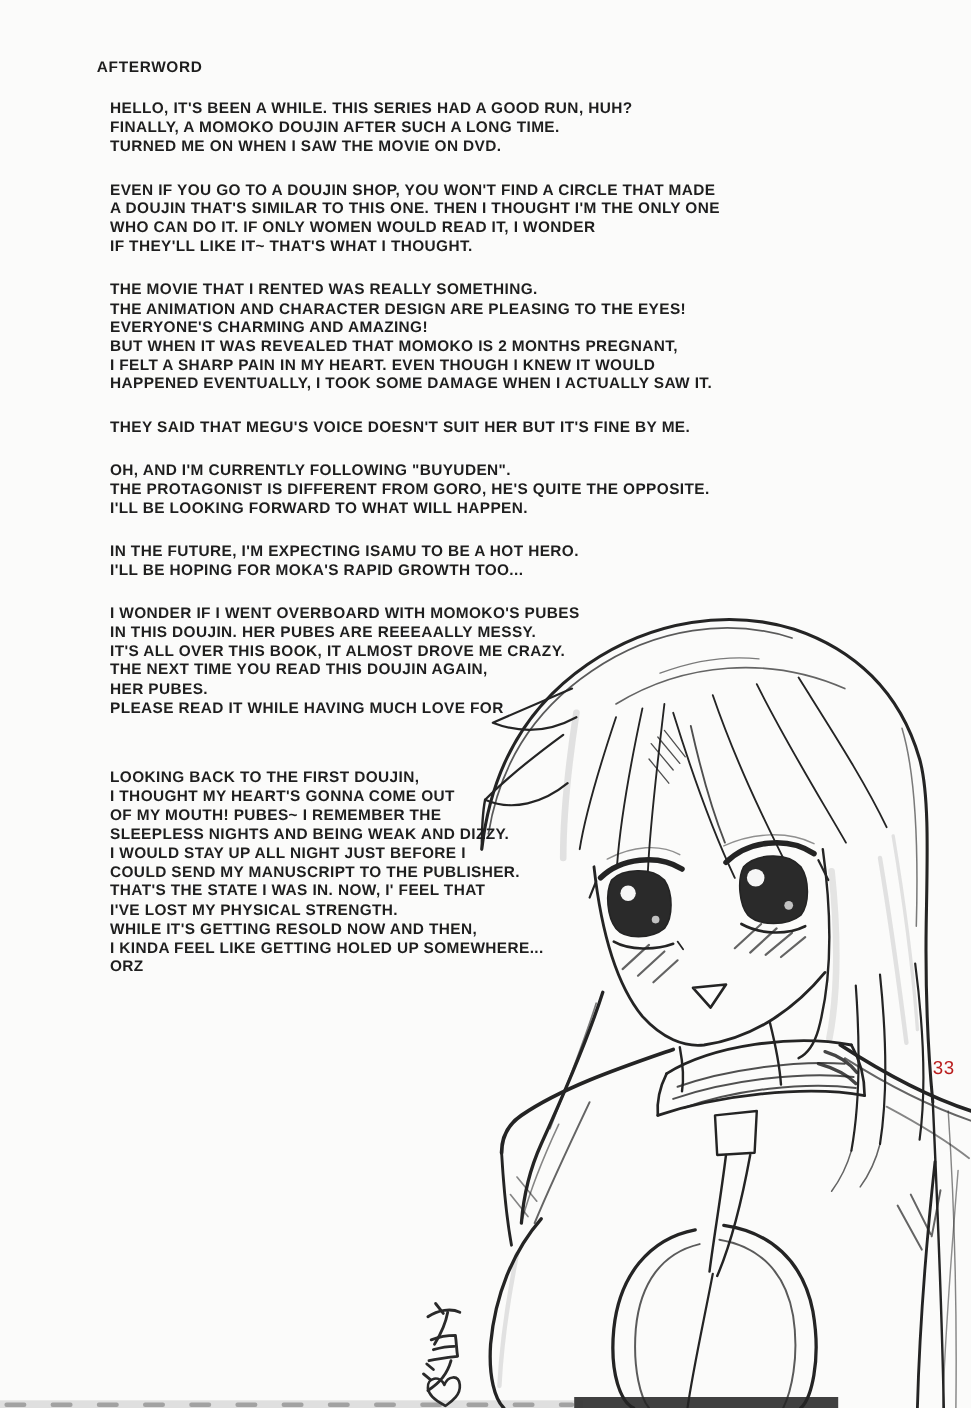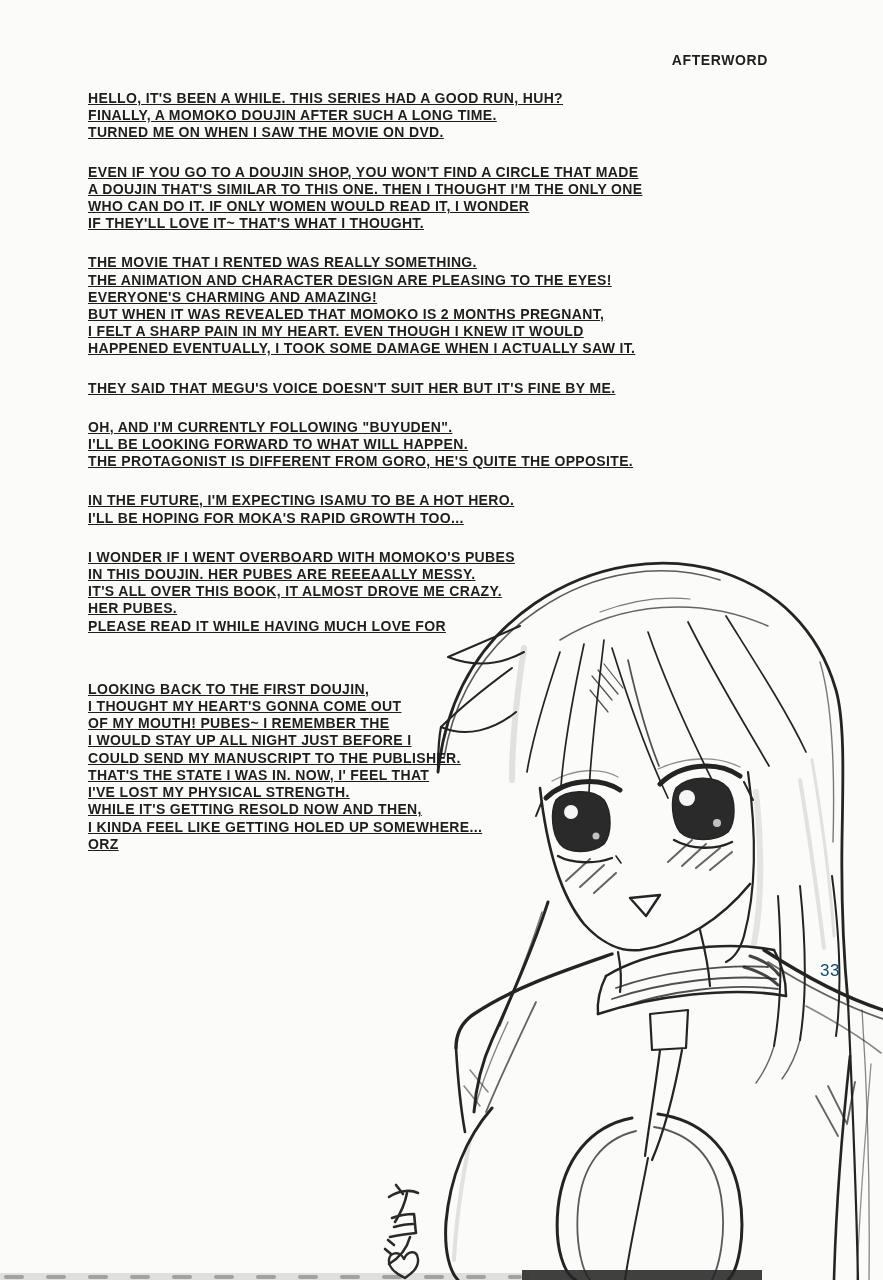--- a/index.html
+++ b/index.html
@@ -7,32 +7,32 @@
     position:relative;
     width:883px;height:1280px;
     background:#fbfbfa;
     font-family:"Liberation Sans",sans-serif;
     color:#1e1e1e;
     overflow:hidden;
   }
   .text-col{position:absolute;left:88px;top:52px;width:680px;}
   .title{
     font-size:14px;font-weight:700;letter-spacing:.6px;
-    margin:0 0 22px 0;line-height:16px;text-align:right;
-  }
-  .para{margin:0 0 22px 0;padding:0;text-decoration:underline;}
+    margin:0 0 22px 0;line-height:16px;
+  }
+  .para{margin:0 0 22px 12px;padding:0;}
   .para .line{
     font-size:14px;font-weight:700;letter-spacing:.35px;
     line-height:17.2px;white-space:nowrap;
   }
   
   #paragraphs .para:nth-child(8){margin-top:46px;}
   .pagenum{
-    position:absolute;left:820px;top:961px;
-    font-size:17px;font-weight:400;color:#0c4a6e;letter-spacing:.5px;
+    position:absolute;left:848px;top:961px;
+    font-size:17px;font-weight:400;color:#b91c1c;letter-spacing:.5px;
   }
   svg.sketch{position:absolute;left:0;top:0;}
 </style>
 </head>
 <body>
 
 <div class="page">
 
   <svg class="sketch" width="883" height="1280" viewBox="0 0 883 1280">
     <g fill="none" stroke="#242424" stroke-linecap="round" stroke-linejoin="round">
@@ -183,53 +183,55 @@
     <div id="paragraphs">
         <div class="para">
           <div class="line">HELLO, IT'S BEEN A WHILE. THIS SERIES HAD A GOOD RUN, HUH?</div>
           <div class="line">FINALLY, A MOMOKO DOUJIN AFTER SUCH A LONG TIME.</div>
           <div class="line">TURNED ME ON WHEN I SAW THE MOVIE ON DVD.</div>
         </div>
         <div class="para">
           <div class="line">EVEN IF YOU GO TO A DOUJIN SHOP, YOU WON'T FIND A CIRCLE THAT MADE</div>
           <div class="line">A DOUJIN THAT'S SIMILAR TO THIS ONE. THEN I THOUGHT I'M THE ONLY ONE</div>
           <div class="line">WHO CAN DO IT. IF ONLY WOMEN WOULD READ IT, I WONDER</div>
-          <div class="line">IF THEY'LL LOVE IT~ THAT'S WHAT I THOUGHT.</div>
+          <div class="line">IF THEY'LL LIKE IT~ THAT'S WHAT I THOUGHT.</div>
         </div>
         <div class="para">
           <div class="line">THE MOVIE THAT I RENTED WAS REALLY SOMETHING.</div>
           <div class="line">THE ANIMATION AND CHARACTER DESIGN ARE PLEASING TO THE EYES!</div>
           <div class="line">EVERYONE'S CHARMING AND AMAZING!</div>
           <div class="line">BUT WHEN IT WAS REVEALED THAT MOMOKO IS 2 MONTHS PREGNANT,</div>
           <div class="line">I FELT A SHARP PAIN IN MY HEART. EVEN THOUGH I KNEW IT WOULD</div>
           <div class="line">HAPPENED EVENTUALLY, I TOOK SOME DAMAGE WHEN I ACTUALLY SAW IT.</div>
         </div>
         <div class="para">
           <div class="line">THEY SAID THAT MEGU'S VOICE DOESN'T SUIT HER BUT IT'S FINE BY ME.</div>
         </div>
         <div class="para">
           <div class="line">OH, AND I'M CURRENTLY FOLLOWING "BUYUDEN".</div>
+          <div class="line">THE PROTAGONIST IS DIFFERENT FROM GORO, HE'S QUITE THE OPPOSITE.</div>
           <div class="line">I'LL BE LOOKING FORWARD TO WHAT WILL HAPPEN.</div>
-          <div class="line">THE PROTAGONIST IS DIFFERENT FROM GORO, HE'S QUITE THE OPPOSITE.</div>
         </div>
         <div class="para">
           <div class="line">IN THE FUTURE, I'M EXPECTING ISAMU TO BE A HOT HERO.</div>
           <div class="line">I'LL BE HOPING FOR MOKA'S RAPID GROWTH TOO...</div>
         </div>
         <div class="para">
           <div class="line">I WONDER IF I WENT OVERBOARD WITH MOMOKO'S PUBES</div>
           <div class="line">IN THIS DOUJIN. HER PUBES ARE REEEAALLY MESSY.</div>
           <div class="line">IT'S ALL OVER THIS BOOK, IT ALMOST DROVE ME CRAZY.</div>
+          <div class="line">THE NEXT TIME YOU READ THIS DOUJIN AGAIN,</div>
           <div class="line">HER PUBES.</div>
           <div class="line">PLEASE READ IT WHILE HAVING MUCH LOVE FOR</div>
         </div>
         <div class="para">
           <div class="line">LOOKING BACK TO THE FIRST DOUJIN,</div>
           <div class="line">I THOUGHT MY HEART'S GONNA COME OUT</div>
           <div class="line">OF MY MOUTH! PUBES~ I REMEMBER THE</div>
+          <div class="line">SLEEPLESS NIGHTS AND BEING WEAK AND DIZZY.</div>
           <div class="line">I WOULD STAY UP ALL NIGHT JUST BEFORE I</div>
           <div class="line">COULD SEND MY MANUSCRIPT TO THE PUBLISHER.</div>
           <div class="line">THAT'S THE STATE I WAS IN. NOW, I' FEEL THAT</div>
           <div class="line">I'VE LOST MY PHYSICAL STRENGTH.</div>
           <div class="line">WHILE IT'S GETTING RESOLD NOW AND THEN,</div>
           <div class="line">I KINDA FEEL LIKE GETTING HOLED UP SOMEWHERE...</div>
           <div class="line">ORZ</div>
         </div>
       </div>
   </div>

